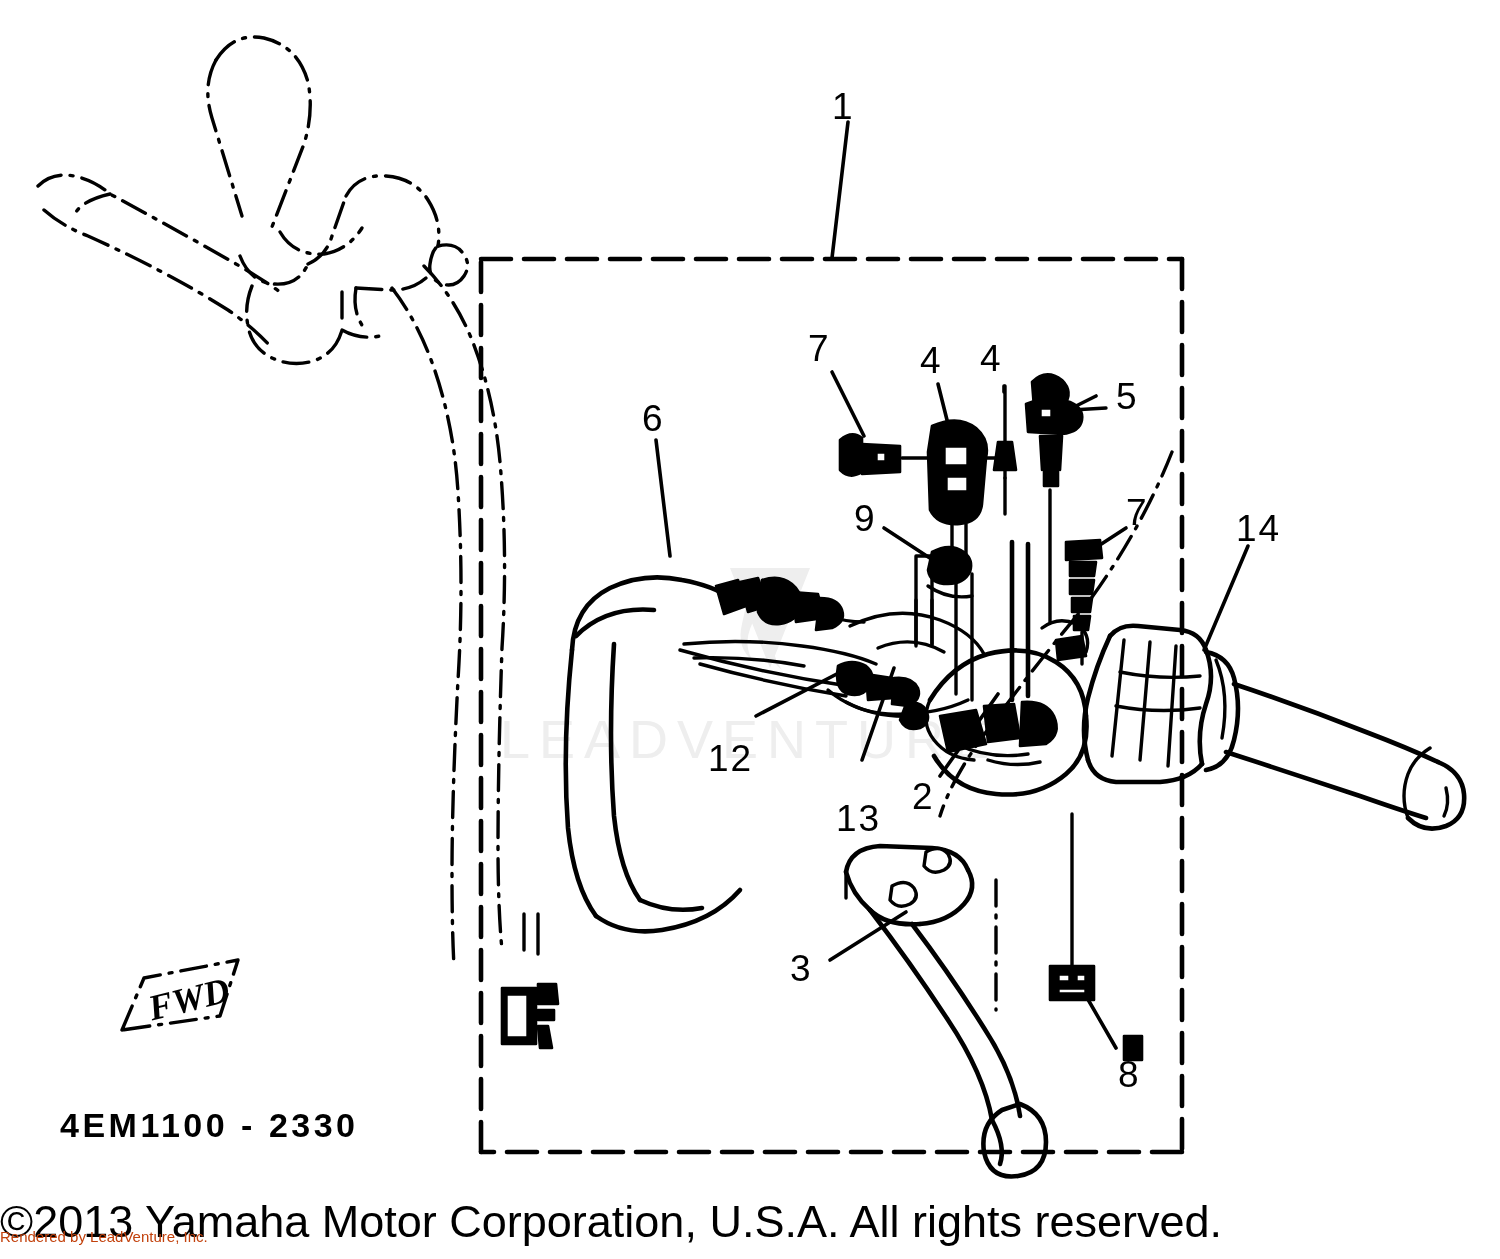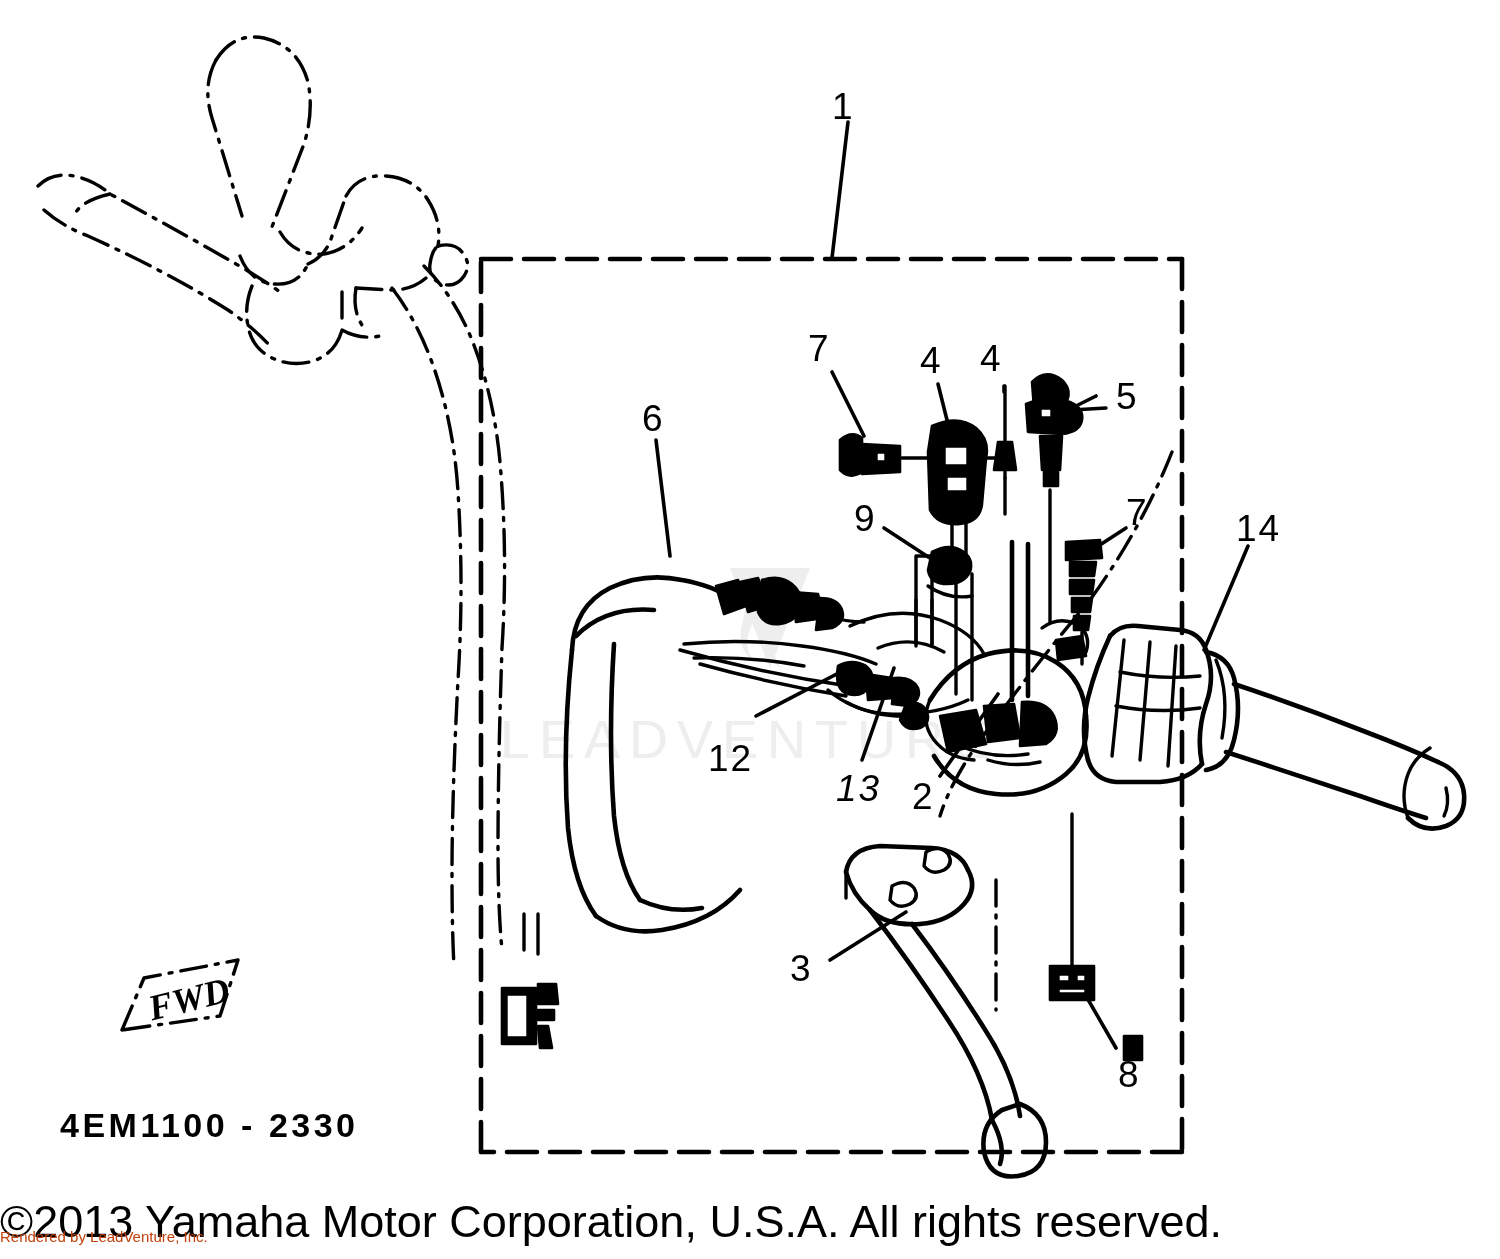--- a/index.html
+++ b/index.html
@@ -363,21 +363,21 @@
   <div class="callout" style="left:832px; top:88px;">1</div>
   <div class="callout" style="left:808px; top:330px;">7</div>
   <div class="callout" style="left:920px; top:342px;">4</div>
   <div class="callout" style="left:980px; top:340px;">4</div>
   <div class="callout" style="left:1116px; top:378px;">5</div>
   <div class="callout" style="left:642px; top:400px;">6</div>
   <div class="callout" style="left:854px; top:500px;">9</div>
   <div class="callout" style="left:1126px; top:494px;">7</div>
   <div class="callout" style="left:1236px; top:510px;text-align:center;">14</div>
   <div class="callout" style="left:708px; top:718px;margin-top:22px;">12</div>
-  <div class="callout" style="left:836px; top:770px;font-style:italic;">13</div>
+  <div class="callout" style="left:836px; top:800px;">13</div>
   <div class="callout" style="left:912px; top:778px;">2</div>
   <div class="callout" style="left:790px; top:950px;">3</div>
   <div class="callout" style="left:1118px; top:1056px;">8</div>
 
   <div id="fwd-badge">
     <svg width="150" height="110" viewBox="0 0 150 110" aria-hidden="true">
       <path class="ln phantom" d="M14 78 L36 26 L130 8 L112 64 Z" stroke-width="3"></path>
     </svg>
     <div id="fwd-text">FWD</div>
   </div>

